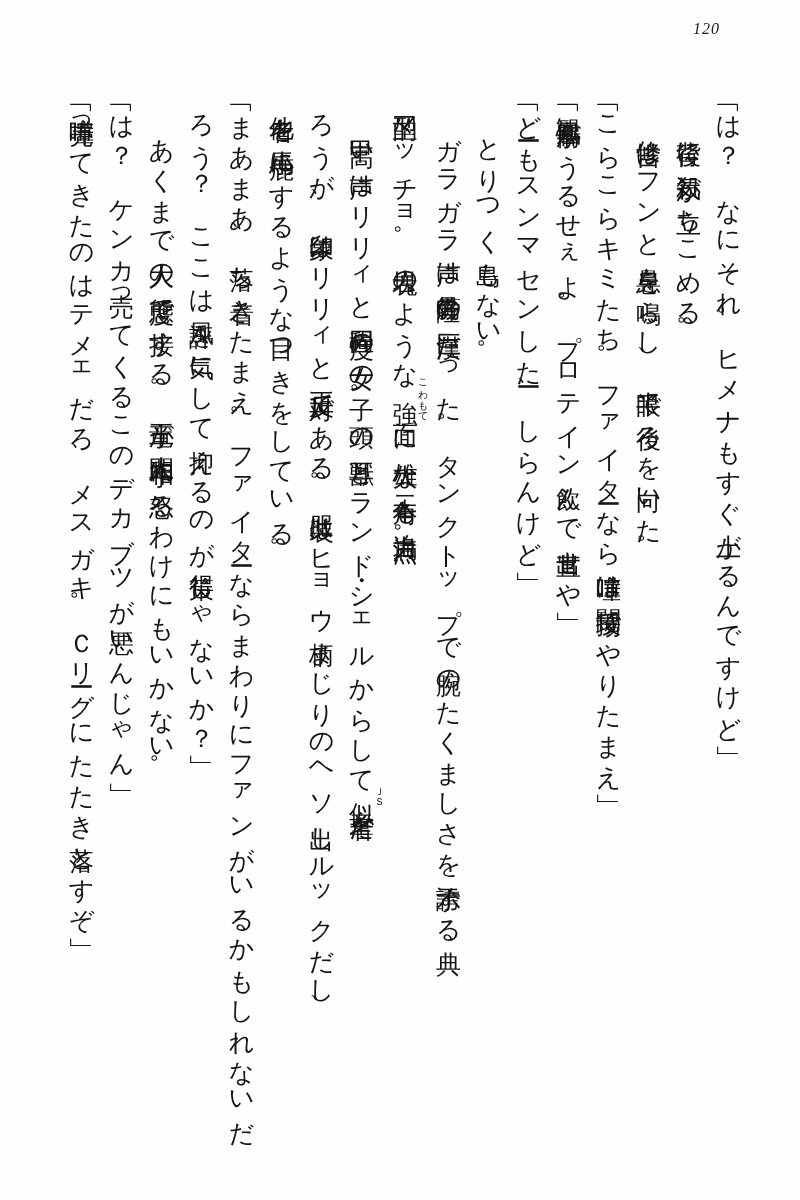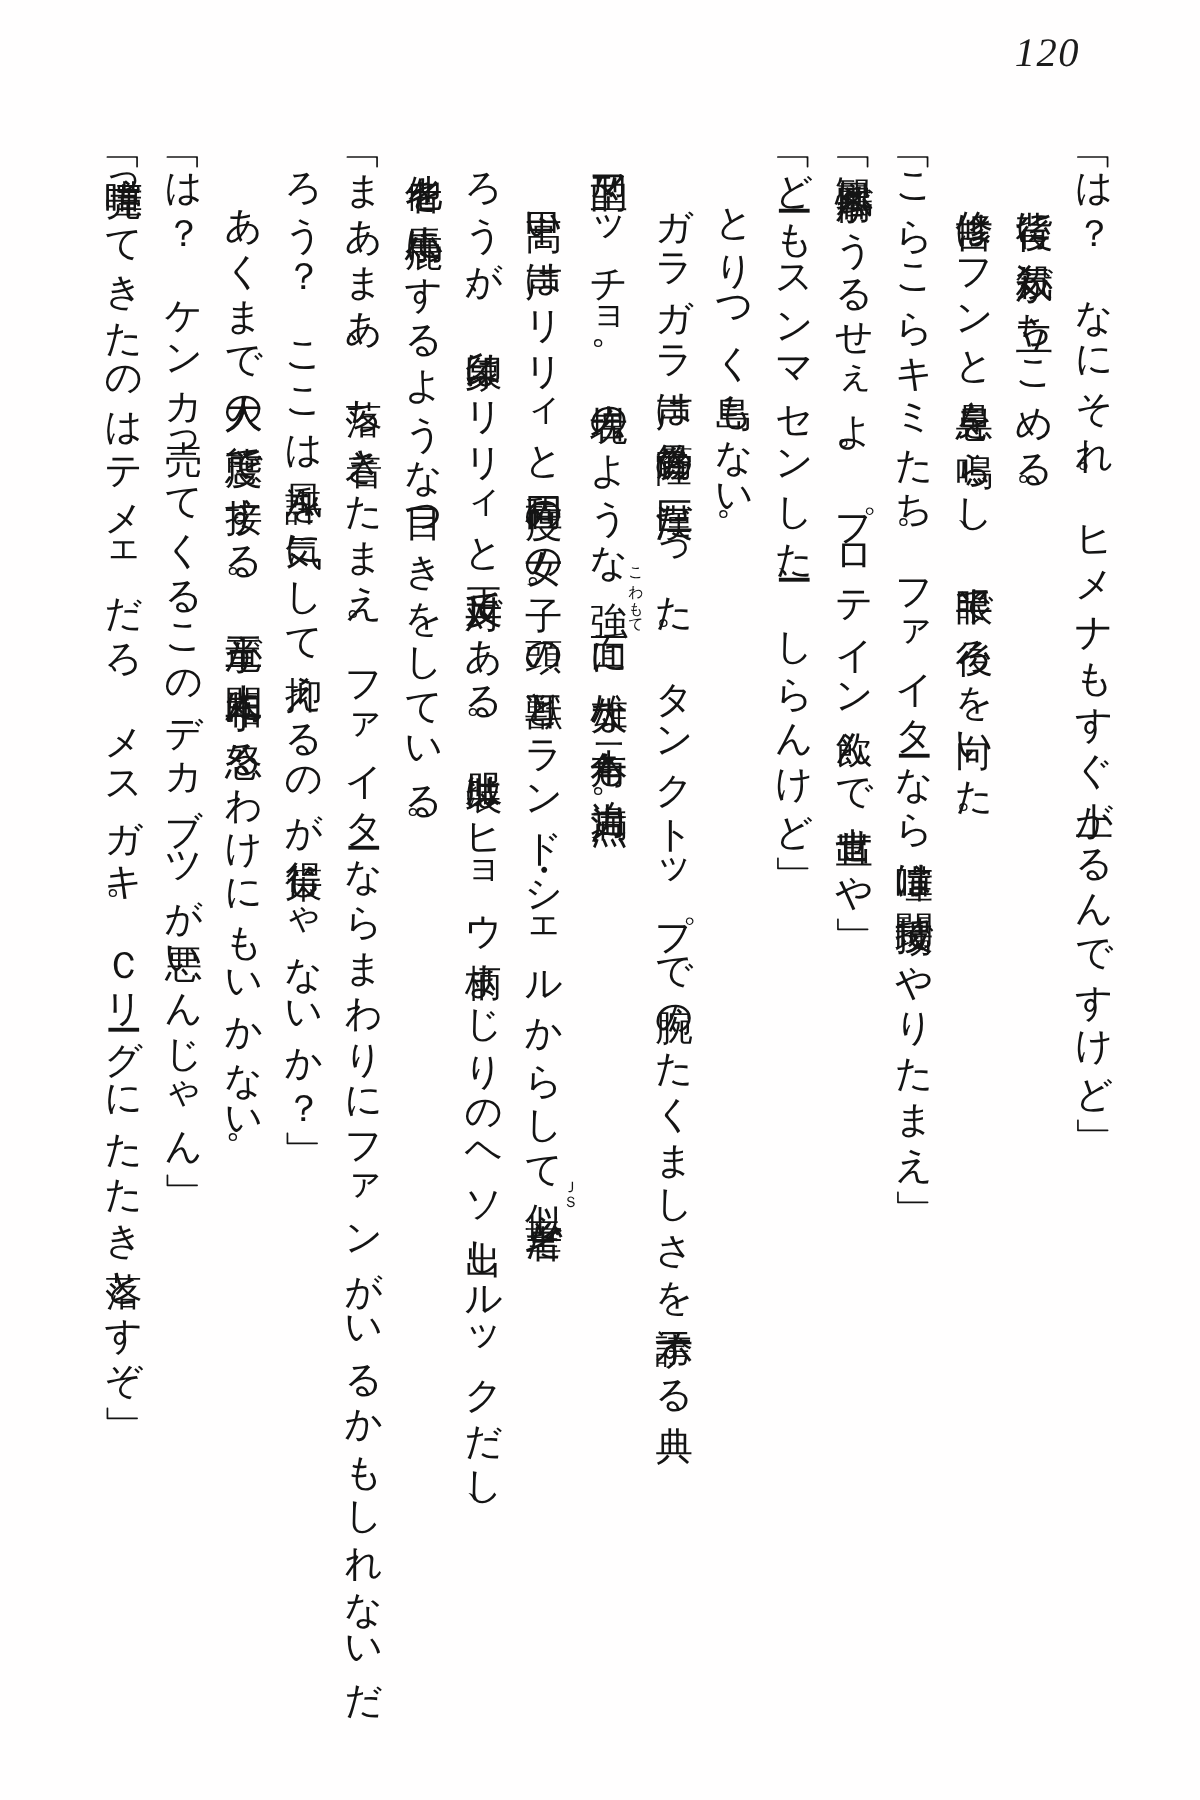--- a/index.html
+++ b/index.html
@@ -13,21 +13,21 @@
     height: 1200px;
     background: #fffefe;
     overflow: hidden;
     font-family: "Liberation Serif", "DejaVu Serif", serif;
     color: #151515;
   }
   .page-number {
     position: absolute;
     top: 20px;
     right: 80px;
-    font-size: 27px;
+    font-size: 16px;
     font-style: italic;
     letter-spacing: 1px;
     color: #1c1c1c;
   }
   .text-block {
     position: absolute;
     top: 96px;
     right: 52px;
     height: 1050px;
     writing-mode: vertical-rl;

